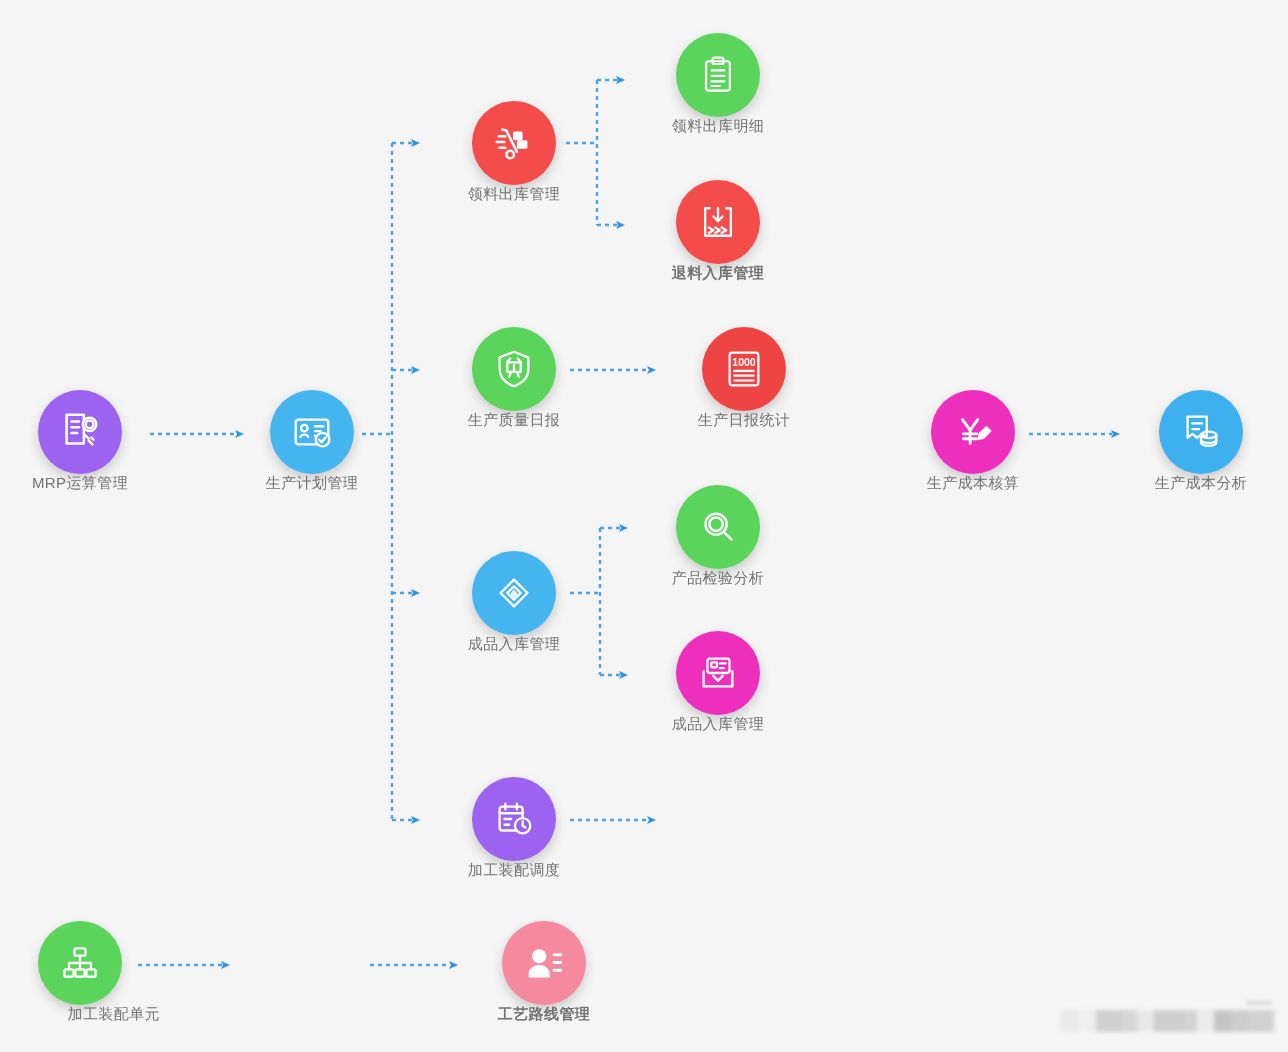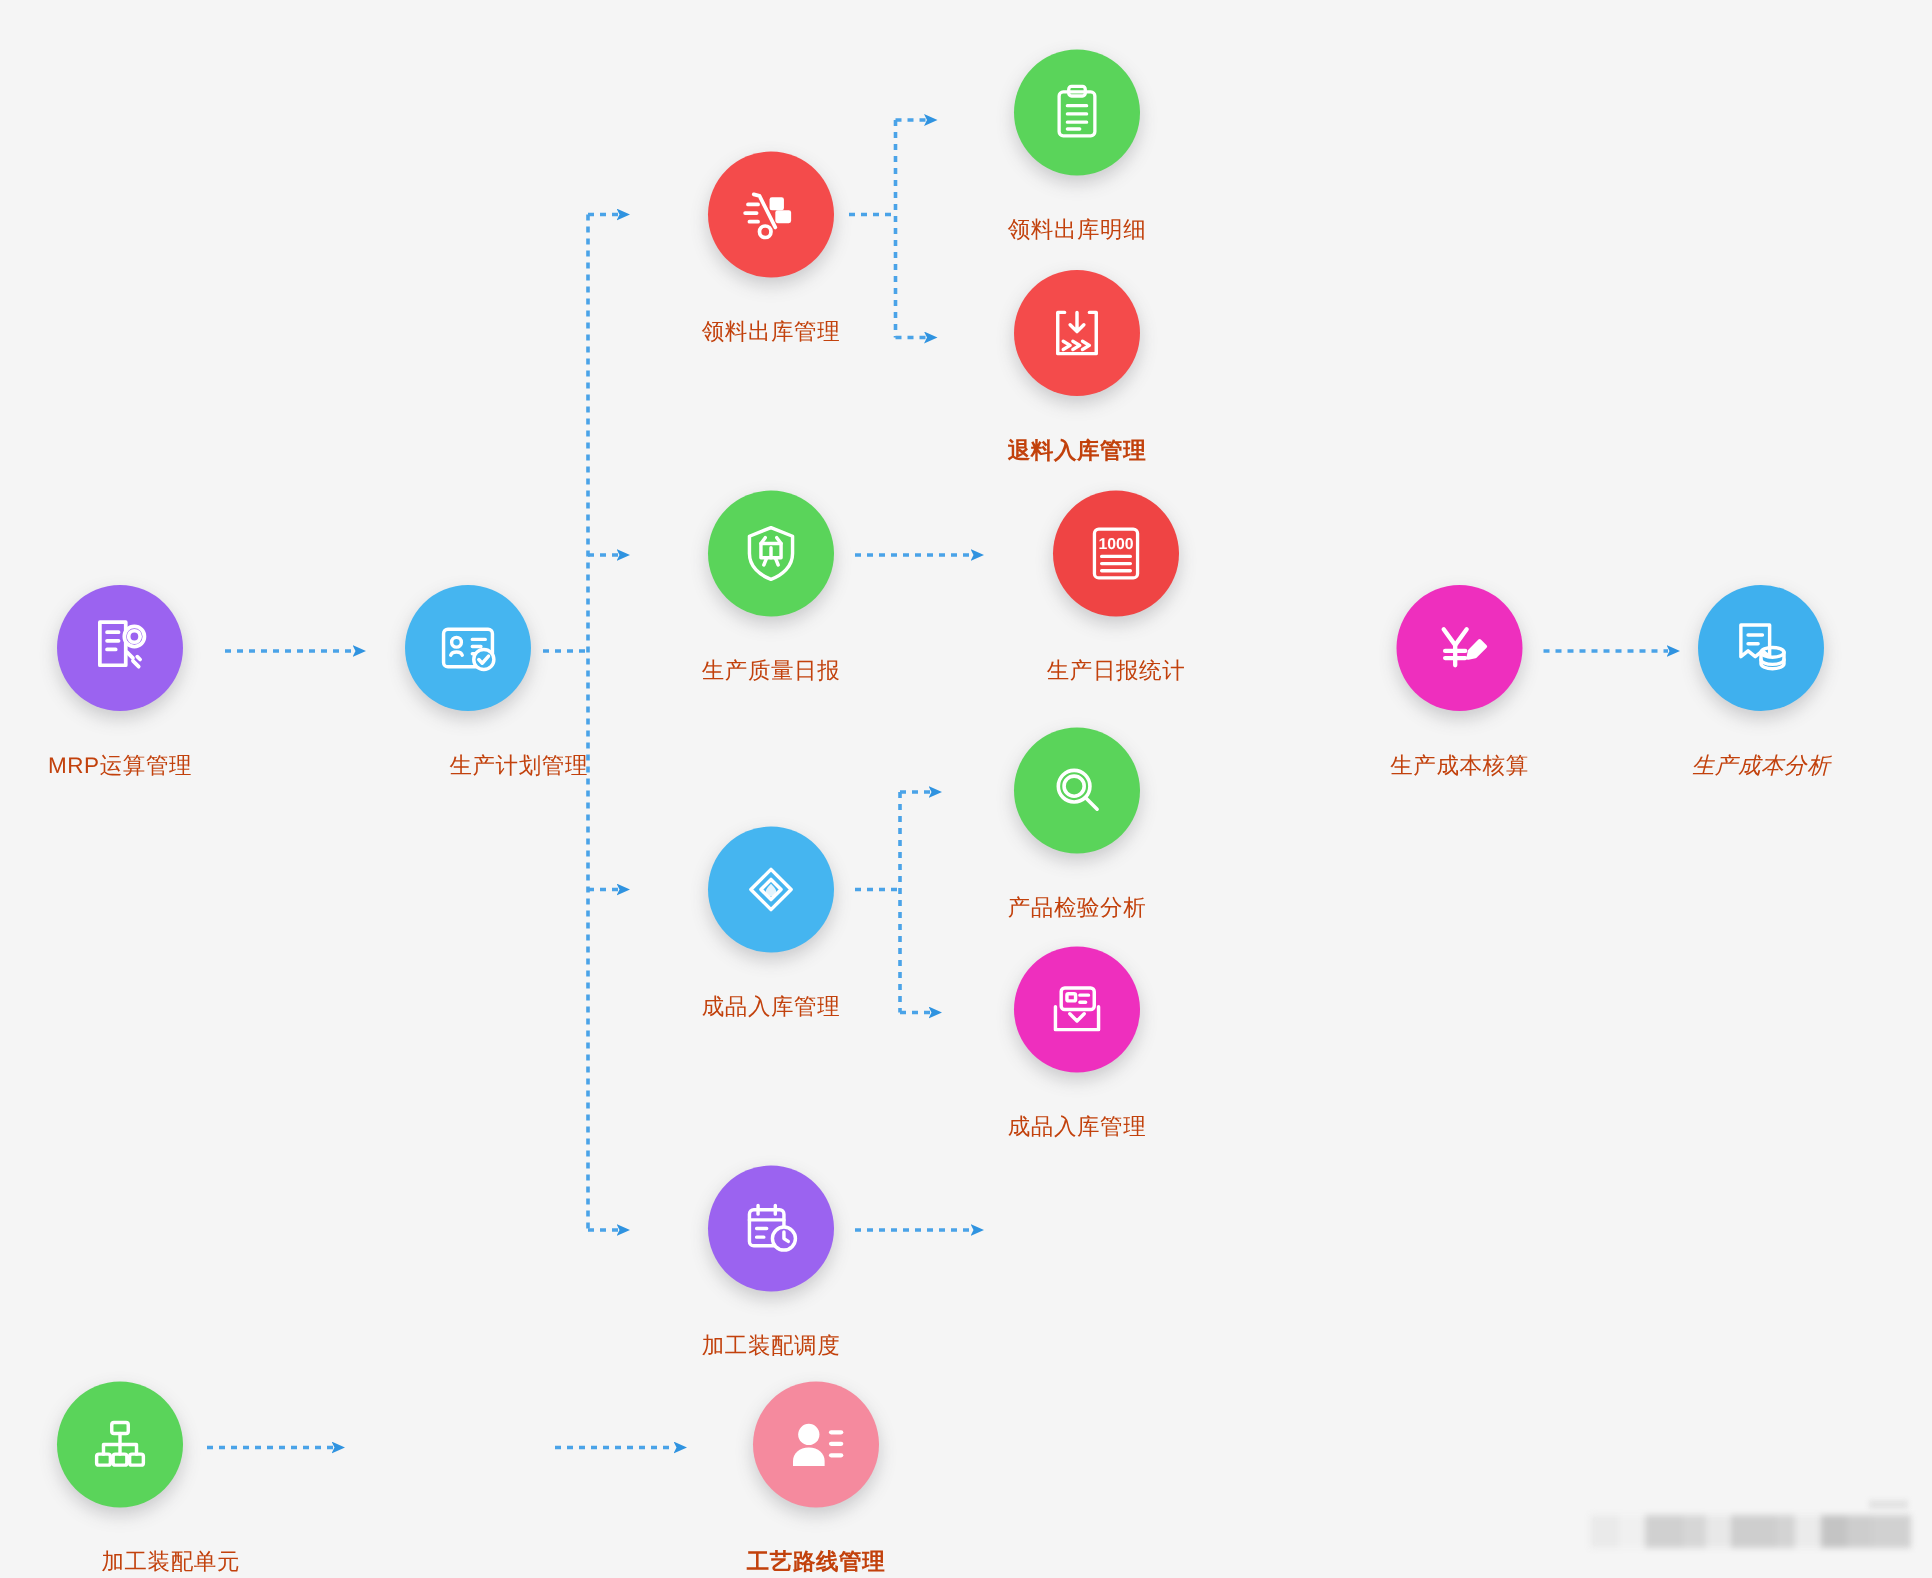--- a/index.html
+++ b/index.html
@@ -47,24 +47,24 @@
     display: flex;
     align-items: center;
     justify-content: center;
     box-shadow: 0 5px 11px rgba(80, 80, 90, 0.26);
     position: relative;
   }
   .node .disc svg {
     display: block;
   }
   .node .label {
-    margin-top: 28px;
+    margin-top: 0;
     font-size: 15px;
     line-height: 18px;
-    color: #c2410c;
+    color: #737373;
     letter-spacing: 0.4px;
     white-space: nowrap;
   }
   
   #watermark {
     position: absolute;
     left: 1060px;
     top: 1010px;
     width: 214px;
     height: 22px;
@@ -153,21 +153,21 @@
           <path d="M15 13h8M15 19h8M15 25h6"></path>
           <circle cx="34" cy="16" r="7" fill="#9b63f0"></circle>
           <circle cx="34" cy="16" r="4"></circle>
           <path d="M29 27l4 4M33 33l4 4M36 30l2 2"></path>
         </g>
       </svg>
     </div>
     <div class="label">MRP运算管理</div>
   </div>
 
-  <div class="node" style="left:312px; top:390px;text-align:right;">
+  <div class="node" style="left:312px; top:390px;">
     <div class="disc" style="background:#45b5f0;">
       <svg width="46" height="46" viewBox="0 0 48 48">
         <g fill="none" stroke="#ffffff" stroke-width="2.4" stroke-linecap="round" stroke-linejoin="round">
           <rect x="7" y="11" width="34" height="26" rx="3"></rect>
           <circle cx="16" cy="20" r="3.4"></circle>
           <path d="M12 29c1-3 7-3 8 0"></path>
           <path d="M27 18h9M27 23h6M27 28h4"></path>
           <circle cx="35" cy="32" r="7" fill="#45b5f0"></circle>
           <path d="M31.5 32l2.4 2.6 4.4-5"></path>
         </g>
@@ -307,21 +307,21 @@
         <g fill="none" stroke="#ffffff" stroke-width="3" stroke-linecap="round" stroke-linejoin="round">
           <path d="M13 11l8 11 8-11"></path>
           <path d="M21 22v14M14 26h14M14 31h14"></path>
           <path d="M31 26l7-7 4 4-7 7-5 1z" fill="#ffffff" stroke-width="2.4"></path>
         </g>
       </svg>
     </div>
     <div class="label">生产成本核算</div>
   </div>
 
-  <div class="node" style="left:1174px; top:390px;font-style:italic;">
+  <div class="node" style="left:1201px; top:390px;">
     <div class="disc" style="background:#3fb0ee;">
       <svg width="46" height="46" viewBox="0 0 48 48">
         <g fill="none" stroke="#ffffff" stroke-width="2.4" stroke-linecap="round" stroke-linejoin="round">
           <path d="M10 8h20v22l-5-4-5 4-5-4-5 4z"></path>
           <path d="M15 15h10M15 21h7"></path>
           <ellipse cx="32" cy="27" rx="8" ry="3.4"></ellipse>
           <path d="M24 27v8c0 1.9 3.6 3.4 8 3.4s8-1.5 8-3.4v-8"></path>
           <path d="M24 32c0 1.9 3.6 3.4 8 3.4s8-1.5 8-3.4"></path>
         </g>
       </svg>

